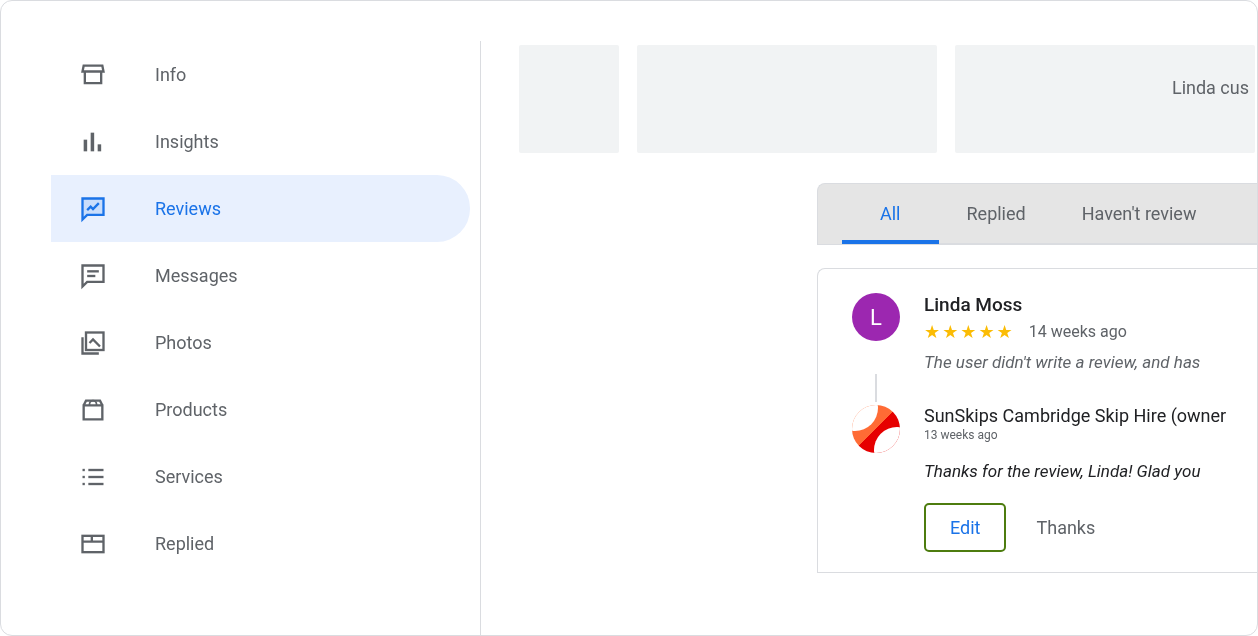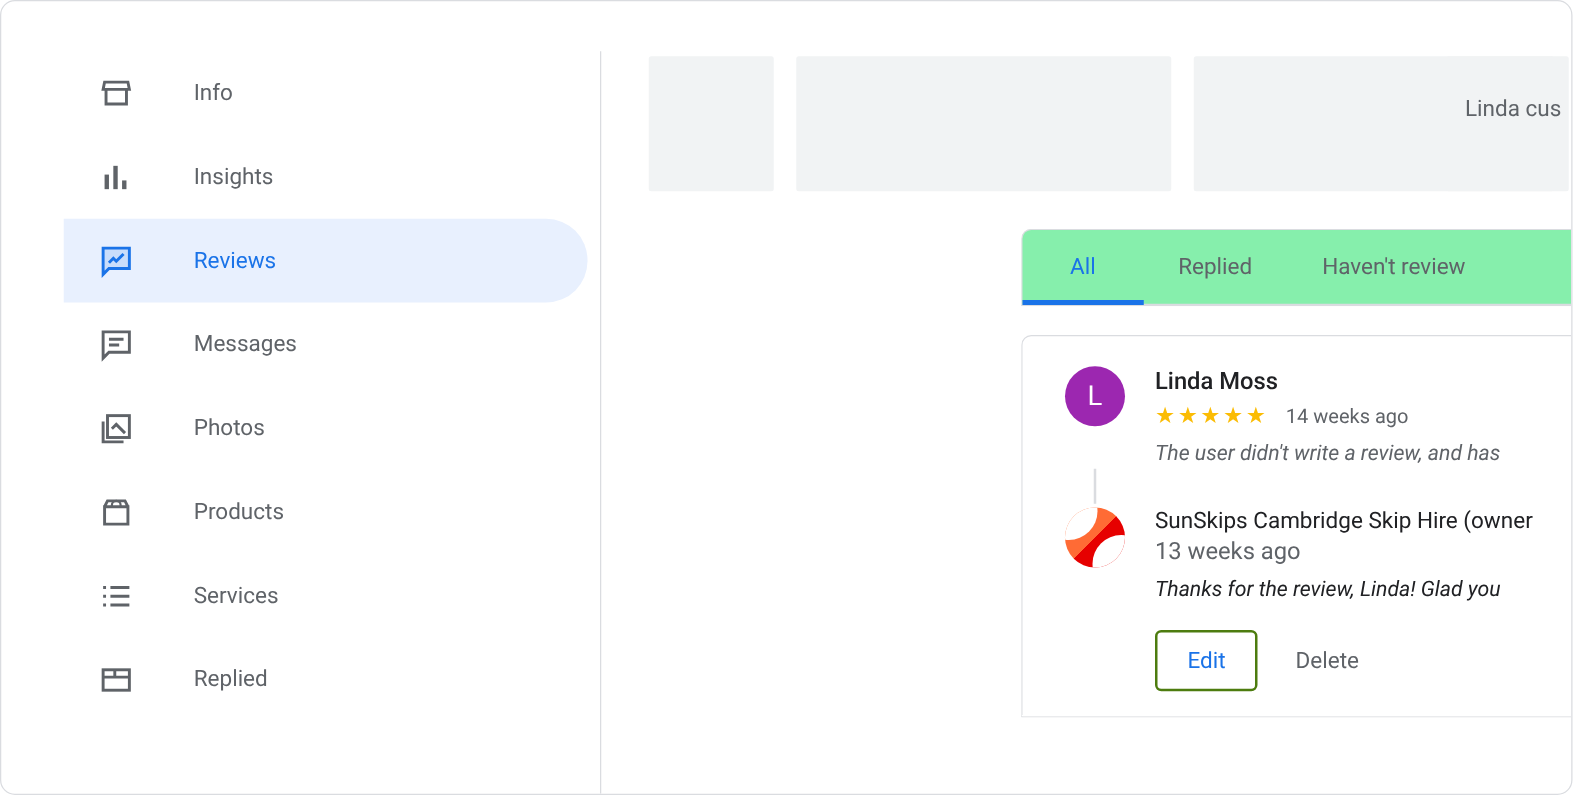--- a/index.html
+++ b/index.html
@@ -106,21 +106,22 @@
       position: absolute;
       right: 8px;
       top: 32px;
     }
     
     .tabs-container {
       margin-top: 30px;
       border: 1px solid #dadce0;
       border-right: none;
       border-radius: 8px 0 0 0;
-      background: #86efac;
+      background: #e5e5e5;
+      padding-left: 24px;
     }
     
     .tabs {
       display: flex;
       border-bottom: 1px solid #dadce0;
       height: 60px;
     }
     
     .tab {
       padding: 0 28px;
@@ -266,21 +267,21 @@
     
     .owner-name {
       font-size: 18px;
       color: #202124;
       margin-bottom: 2px;
       white-space: nowrap;
     }
     
     .reply-time {
       color: #5f6368;
-      font-size: 19px;
+      font-size: 12px;
     }
     
     .reply-text {
       margin-top: 8px;
       font-style: italic;
       color: #202124;
       font-size: 17px;
       margin-left: 72px;
       white-space: nowrap;
     }
@@ -452,18 +453,18 @@
           <div class="owner-avatar"></div>
           <div class="reply-info">
             <div class="owner-name">SunSkips Cambridge Skip Hire (owner</div>
             <div class="reply-time">13 weeks ago</div>
           </div>
         </div>
         <div class="reply-text">Thanks for the review, Linda! Glad you</div>
 
         <div class="reply-actions">
           <button class="edit-btn">Edit</button>
-          <button class="delete-btn">Delete</button>
+          <button class="delete-btn">Thanks</button>
         </div>
       </div>
     </div>
   </div>
 </div>
 
 </body></html>

